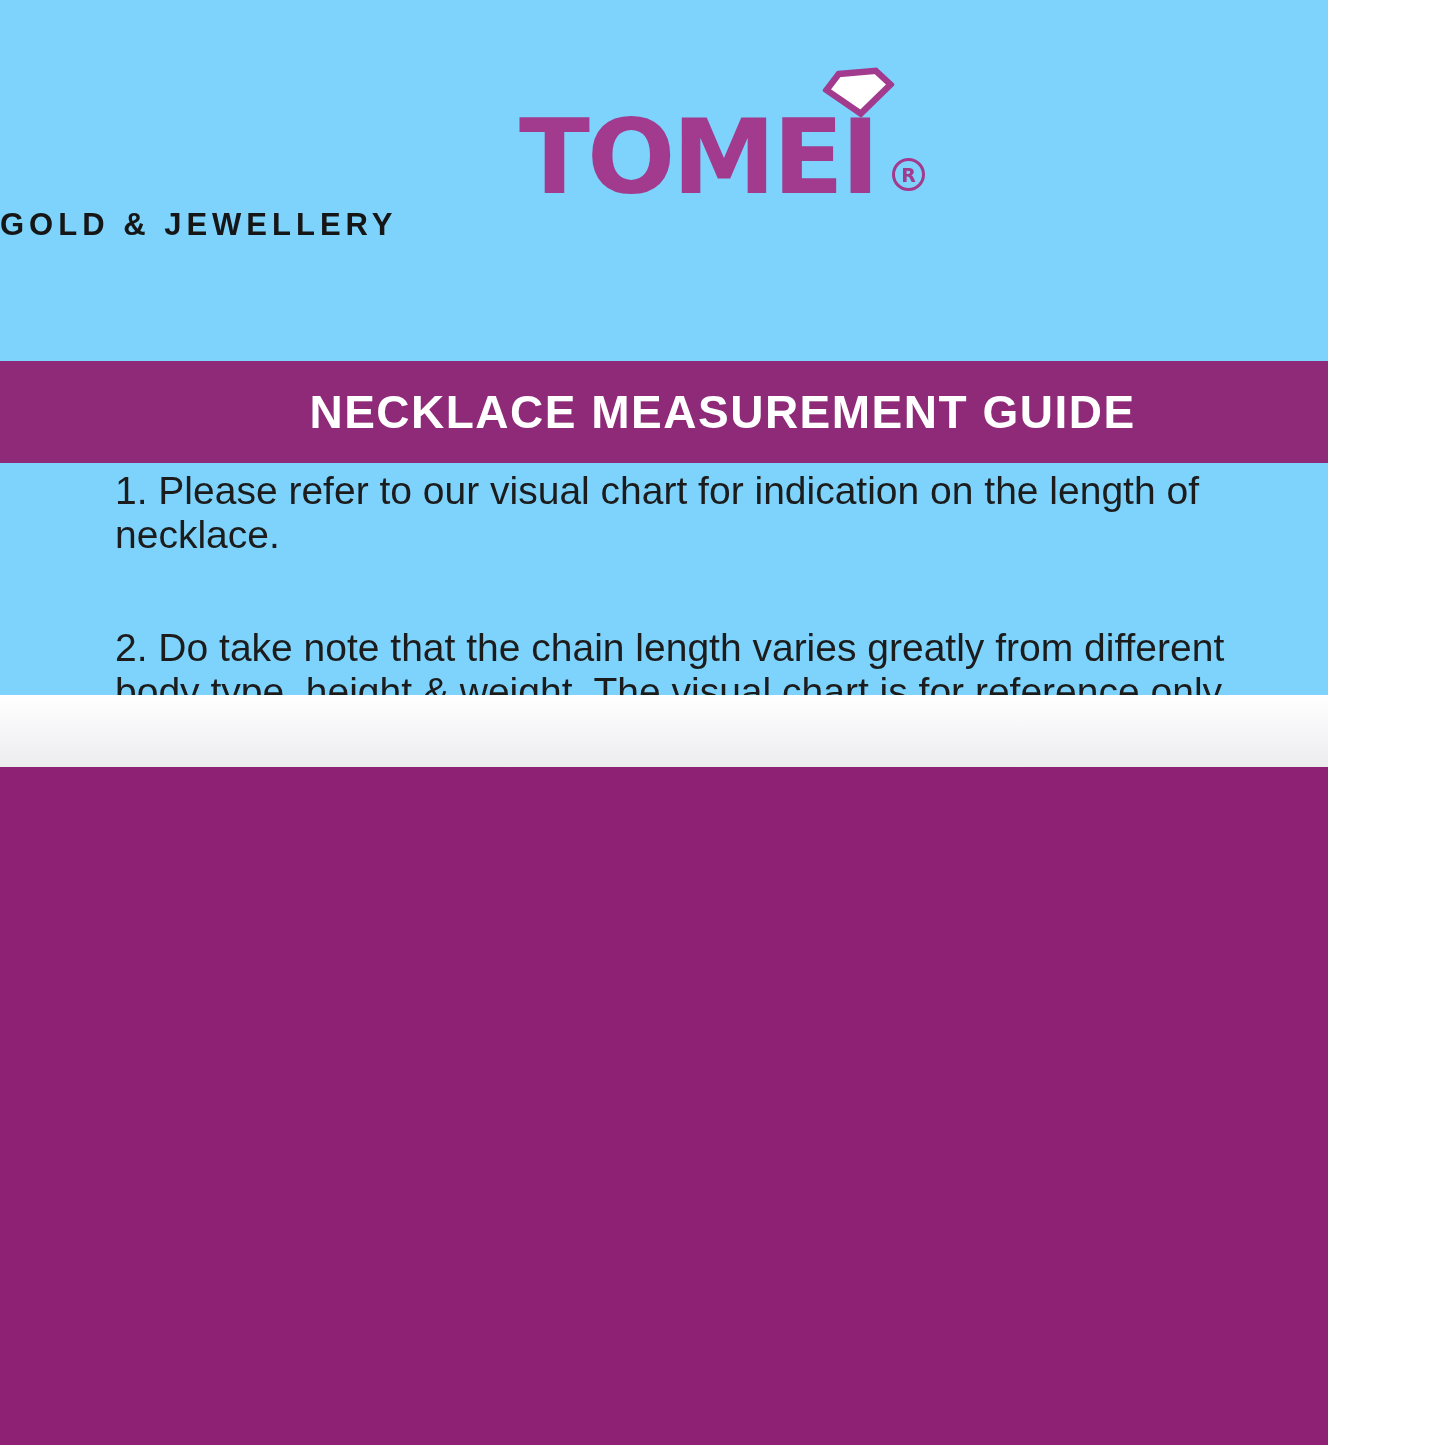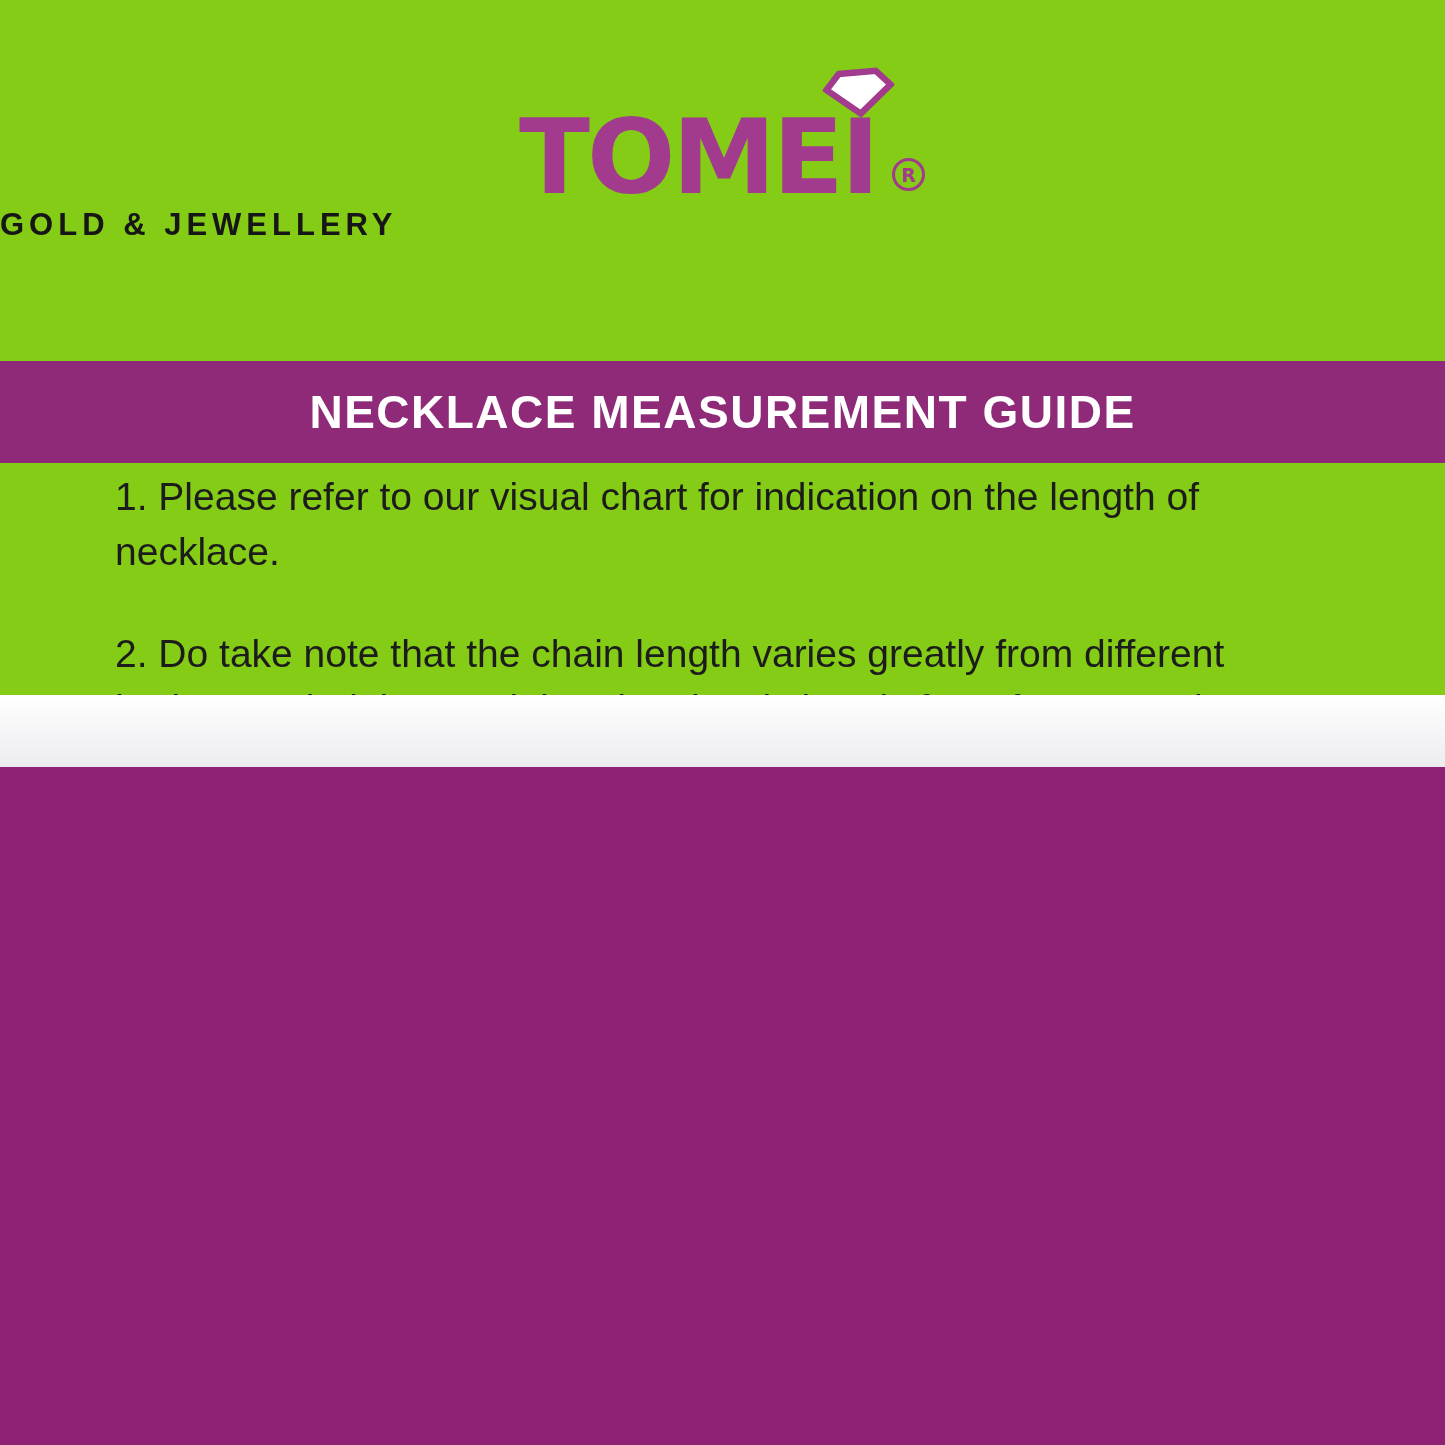--- a/index.html
+++ b/index.html
@@ -1,19 +1,19 @@
 <!DOCTYPE html>
 <html><head>
 <meta charset="utf-8">
 <style>
   * { margin:0; padding:0; box-sizing:border-box; }
   html,body { background:#ffffff; }
   .page {
-    position:relative; width:1445px; height:1445px;
-    background:#84cc16; overflow:hidden;
+    position:relative; width:1328px; height:1445px;
+    background:#7dd3fc; overflow:hidden;
     font-family:"Liberation Sans", sans-serif;
   }
   
   .brand {
     position:absolute; left:519px; top:105px;
     font-family:"DejaVu Sans", sans-serif;
     font-weight:bold; font-size:104px; line-height:104px;
     letter-spacing:-3px; color:#A23A8E; white-space:nowrap;
   }
   .diamond {
@@ -37,21 +37,21 @@
     position:absolute; left:0; top:323px; width:1445px; height:102px;
     background:#8F2A78; display:flex; align-items:center; justify-content:center;margin-top:38px;
   }
   .banner-text {
     color:#ffffff; font-size:46px; font-weight:700; letter-spacing:1.5px;
     white-space:nowrap;
   }
   
   .para {
     position:absolute; left:115px; width:1310px;
-    font-size:39px; line-height:55px; color:#1C1C1C;
+    font-size:39px; line-height:44px; color:#1C1C1C;
     white-space:pre-line;
   }
   .para-1 { top:469px; }
   .para-2 { top:626px; }
   
   .strip {
     position:absolute; left:0; top:695px; width:1445px; height:72px;
     background:linear-gradient(180deg,#ffffff 0%,#F5F5F7 55%,#ECECEF 100%);
   }
   

